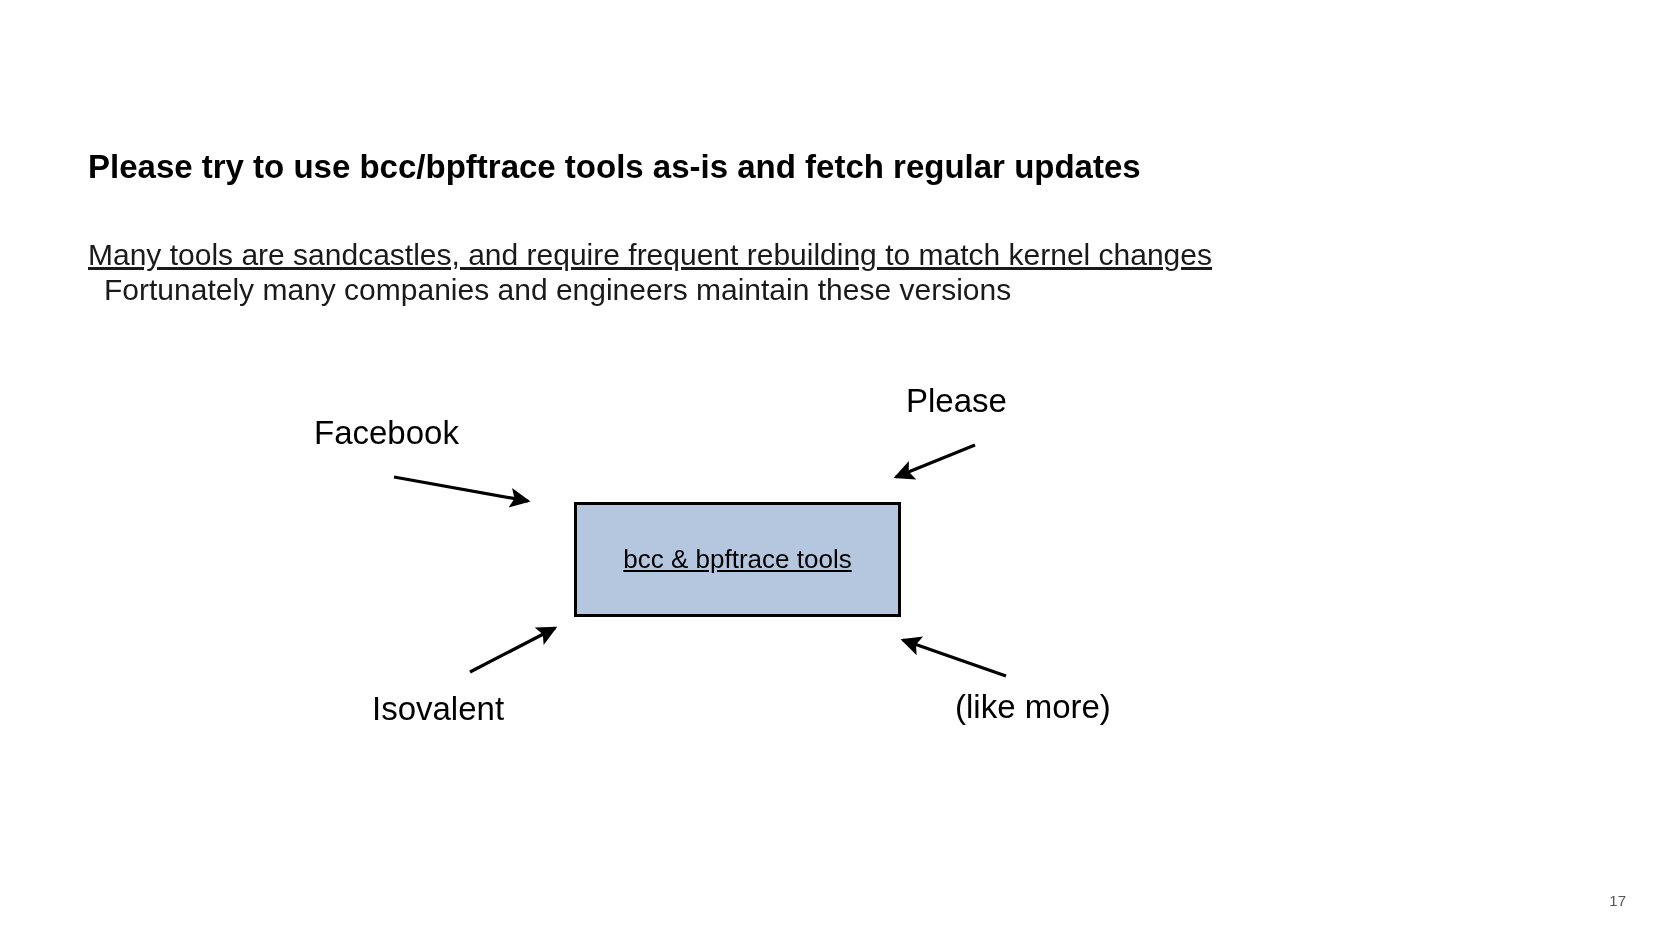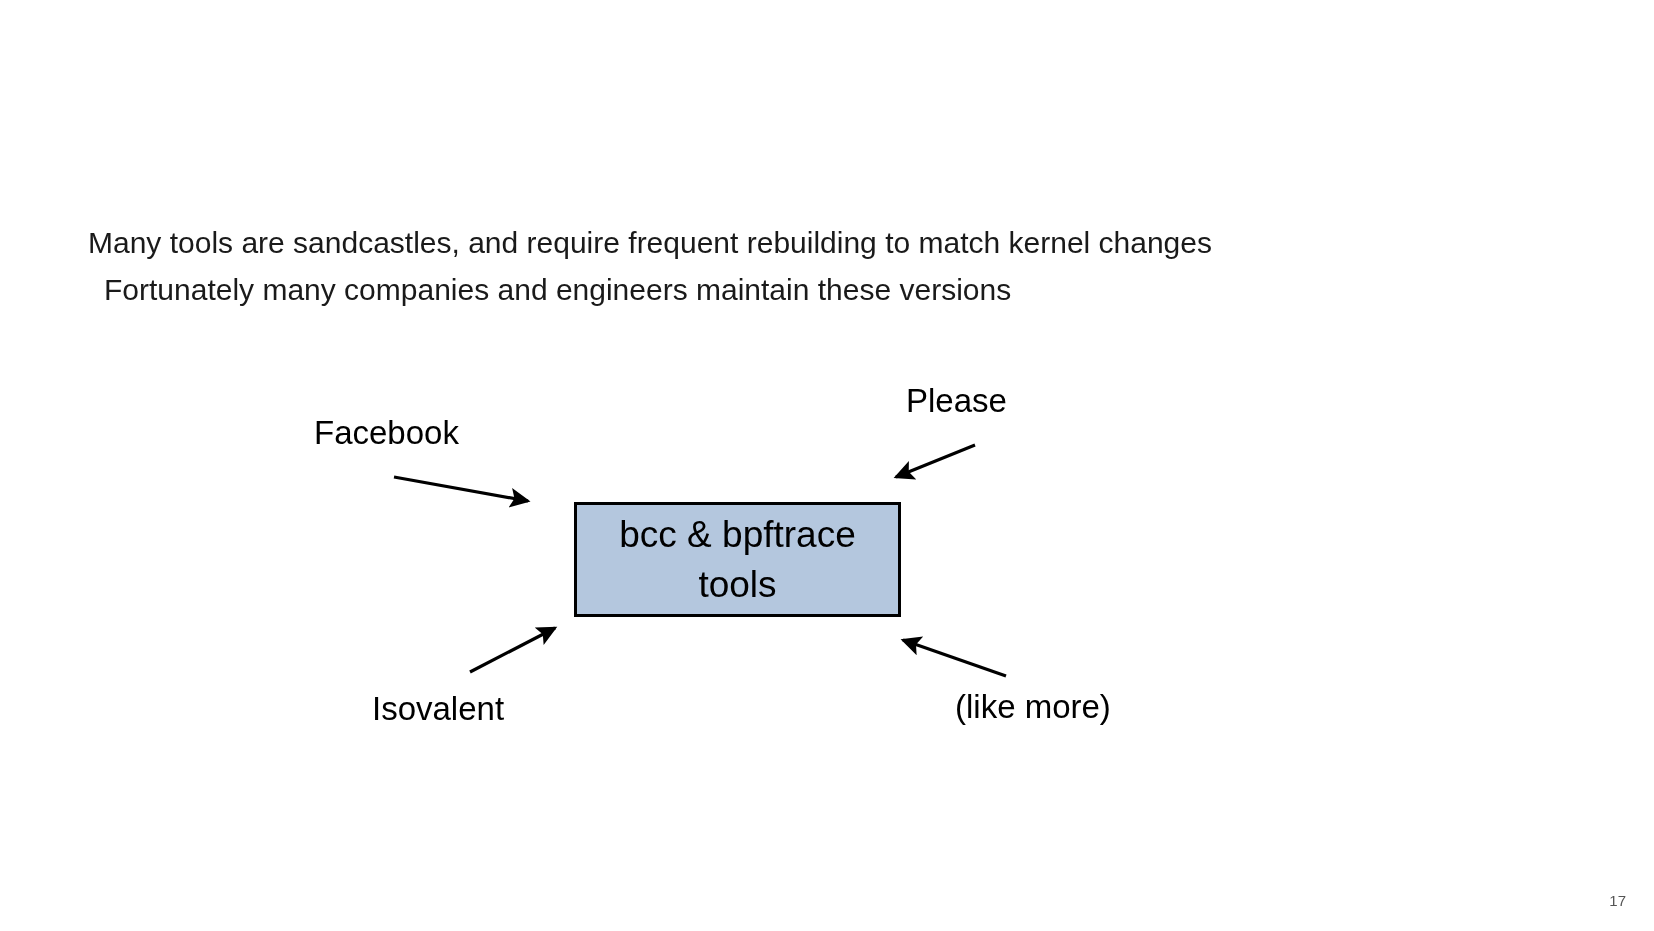--- a/index.html
+++ b/index.html
@@ -42,21 +42,21 @@
     white-space: nowrap;
   }
   .body-line {
     position: absolute;
     left: 88px;
     font-size: 30px;
     font-weight: 400;
     color: #1a1a1a;
     white-space: nowrap;
   }
-  #body-line-1 { top: 226px; }
+  #body-line-1 { top: 238px; text-decoration: underline; }
   #body-line-2 { top: 273px; margin-left: 16px; }
 
   
   #diagram {
     position: absolute;
     left: 0;
     top: 330px;
     width: 1476px;
     height: 450px;
   }
@@ -68,25 +68,26 @@
     height: 115px;
     background: #b4c7de;
     border: 3px solid #000000;
     box-sizing: border-box;
     display: flex;
     align-items: center;
     justify-content: center;
     text-align: center;
   }
   #center-box-label {
-    font-size: 37px;
+    font-size: 26px;
     line-height: 1.35;
     color: #000000;
     font-weight: 400;
     padding: 0 14px;
+    text-decoration: underline;
   }
 
   .node-label {
     position: absolute;
     font-size: 33px;
     color: #000000;
     font-weight: 400;
     white-space: nowrap;
   }
   #label-facebook   { left: 314px; top: 84px;  }
@@ -112,20 +113,21 @@
     color: #555555;
     font-weight: 400;
   }
 </style>
 </head>
 <body>
 
 <div id="slide">
 
 
+  <div id="slide-subtitle">Please try to use bcc/bpftrace tools as-is and fetch regular updates</div>
 
   <div class="body-line" id="body-line-1">Many tools are sandcastles, and require frequent rebuilding to match kernel changes</div>
 
   <div class="body-line" id="body-line-2">Fortunately many companies and engineers maintain these versions</div>
 
   <div id="diagram">
 
     <svg id="arrows" viewBox="0 0 1654 450">
       <defs>
         <marker id="ah" markerWidth="7" markerHeight="7" refX="5.6" refY="3.1" orient="auto" markerUnits="strokeWidth">

